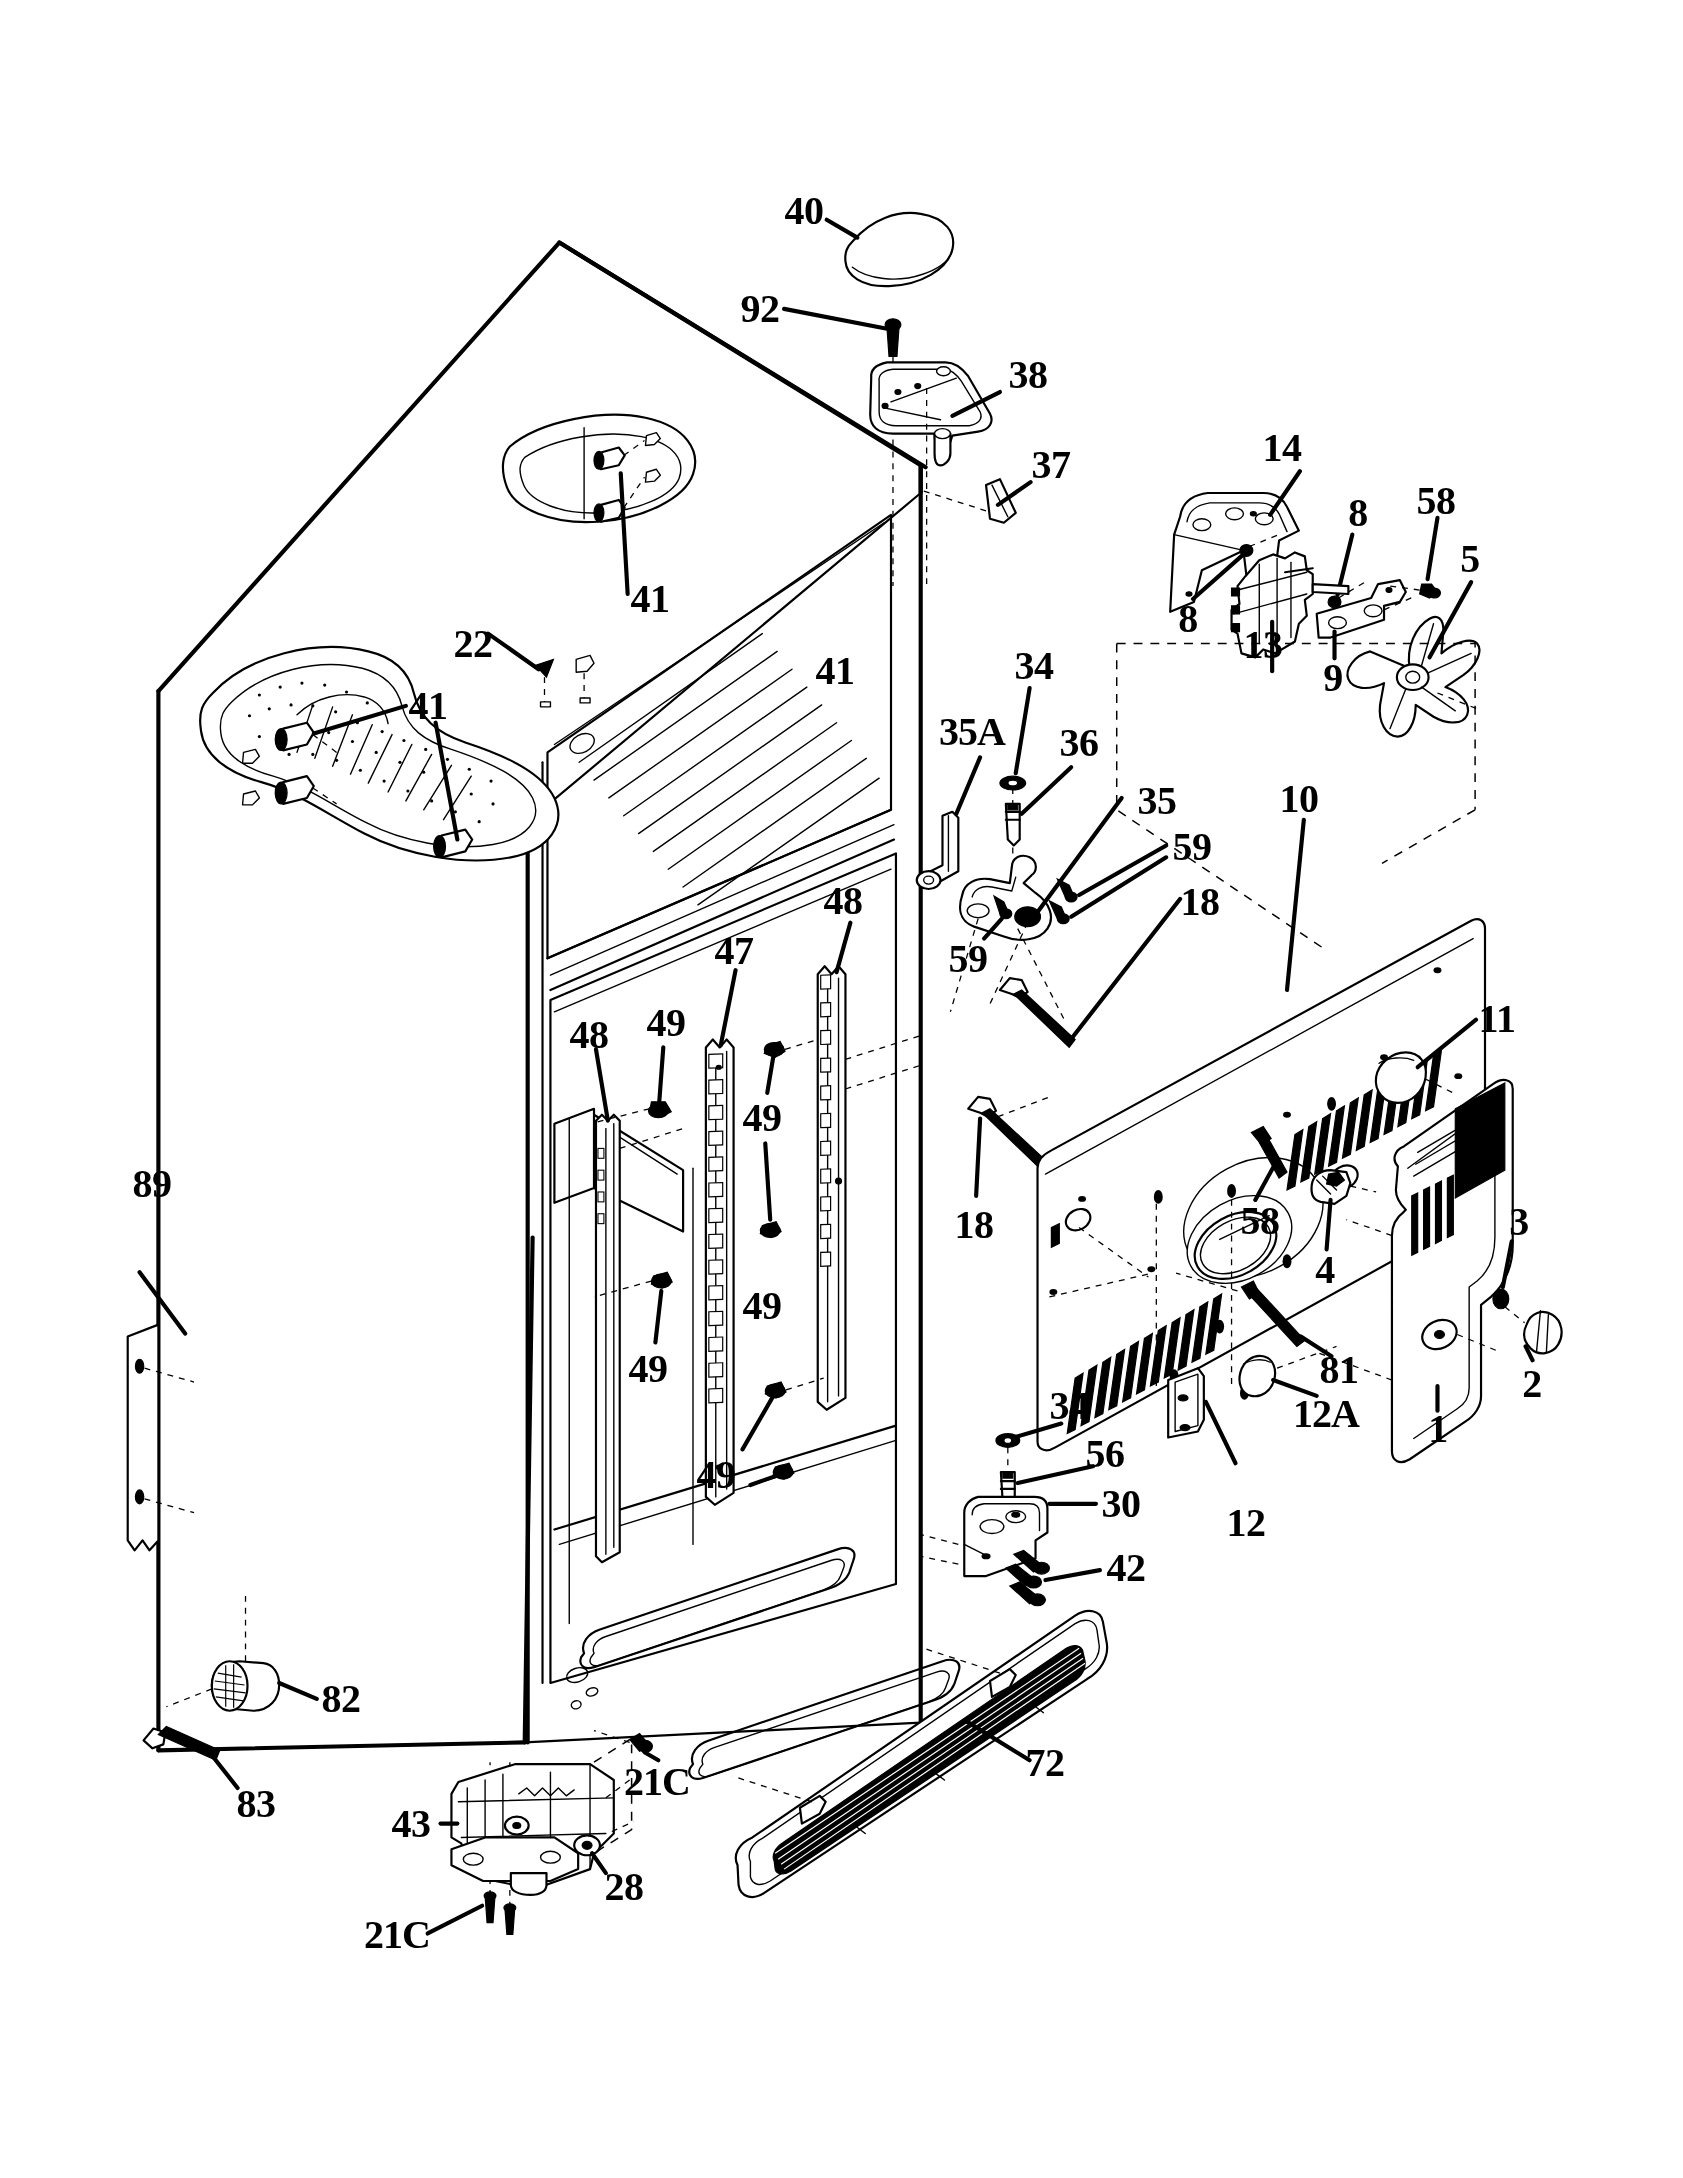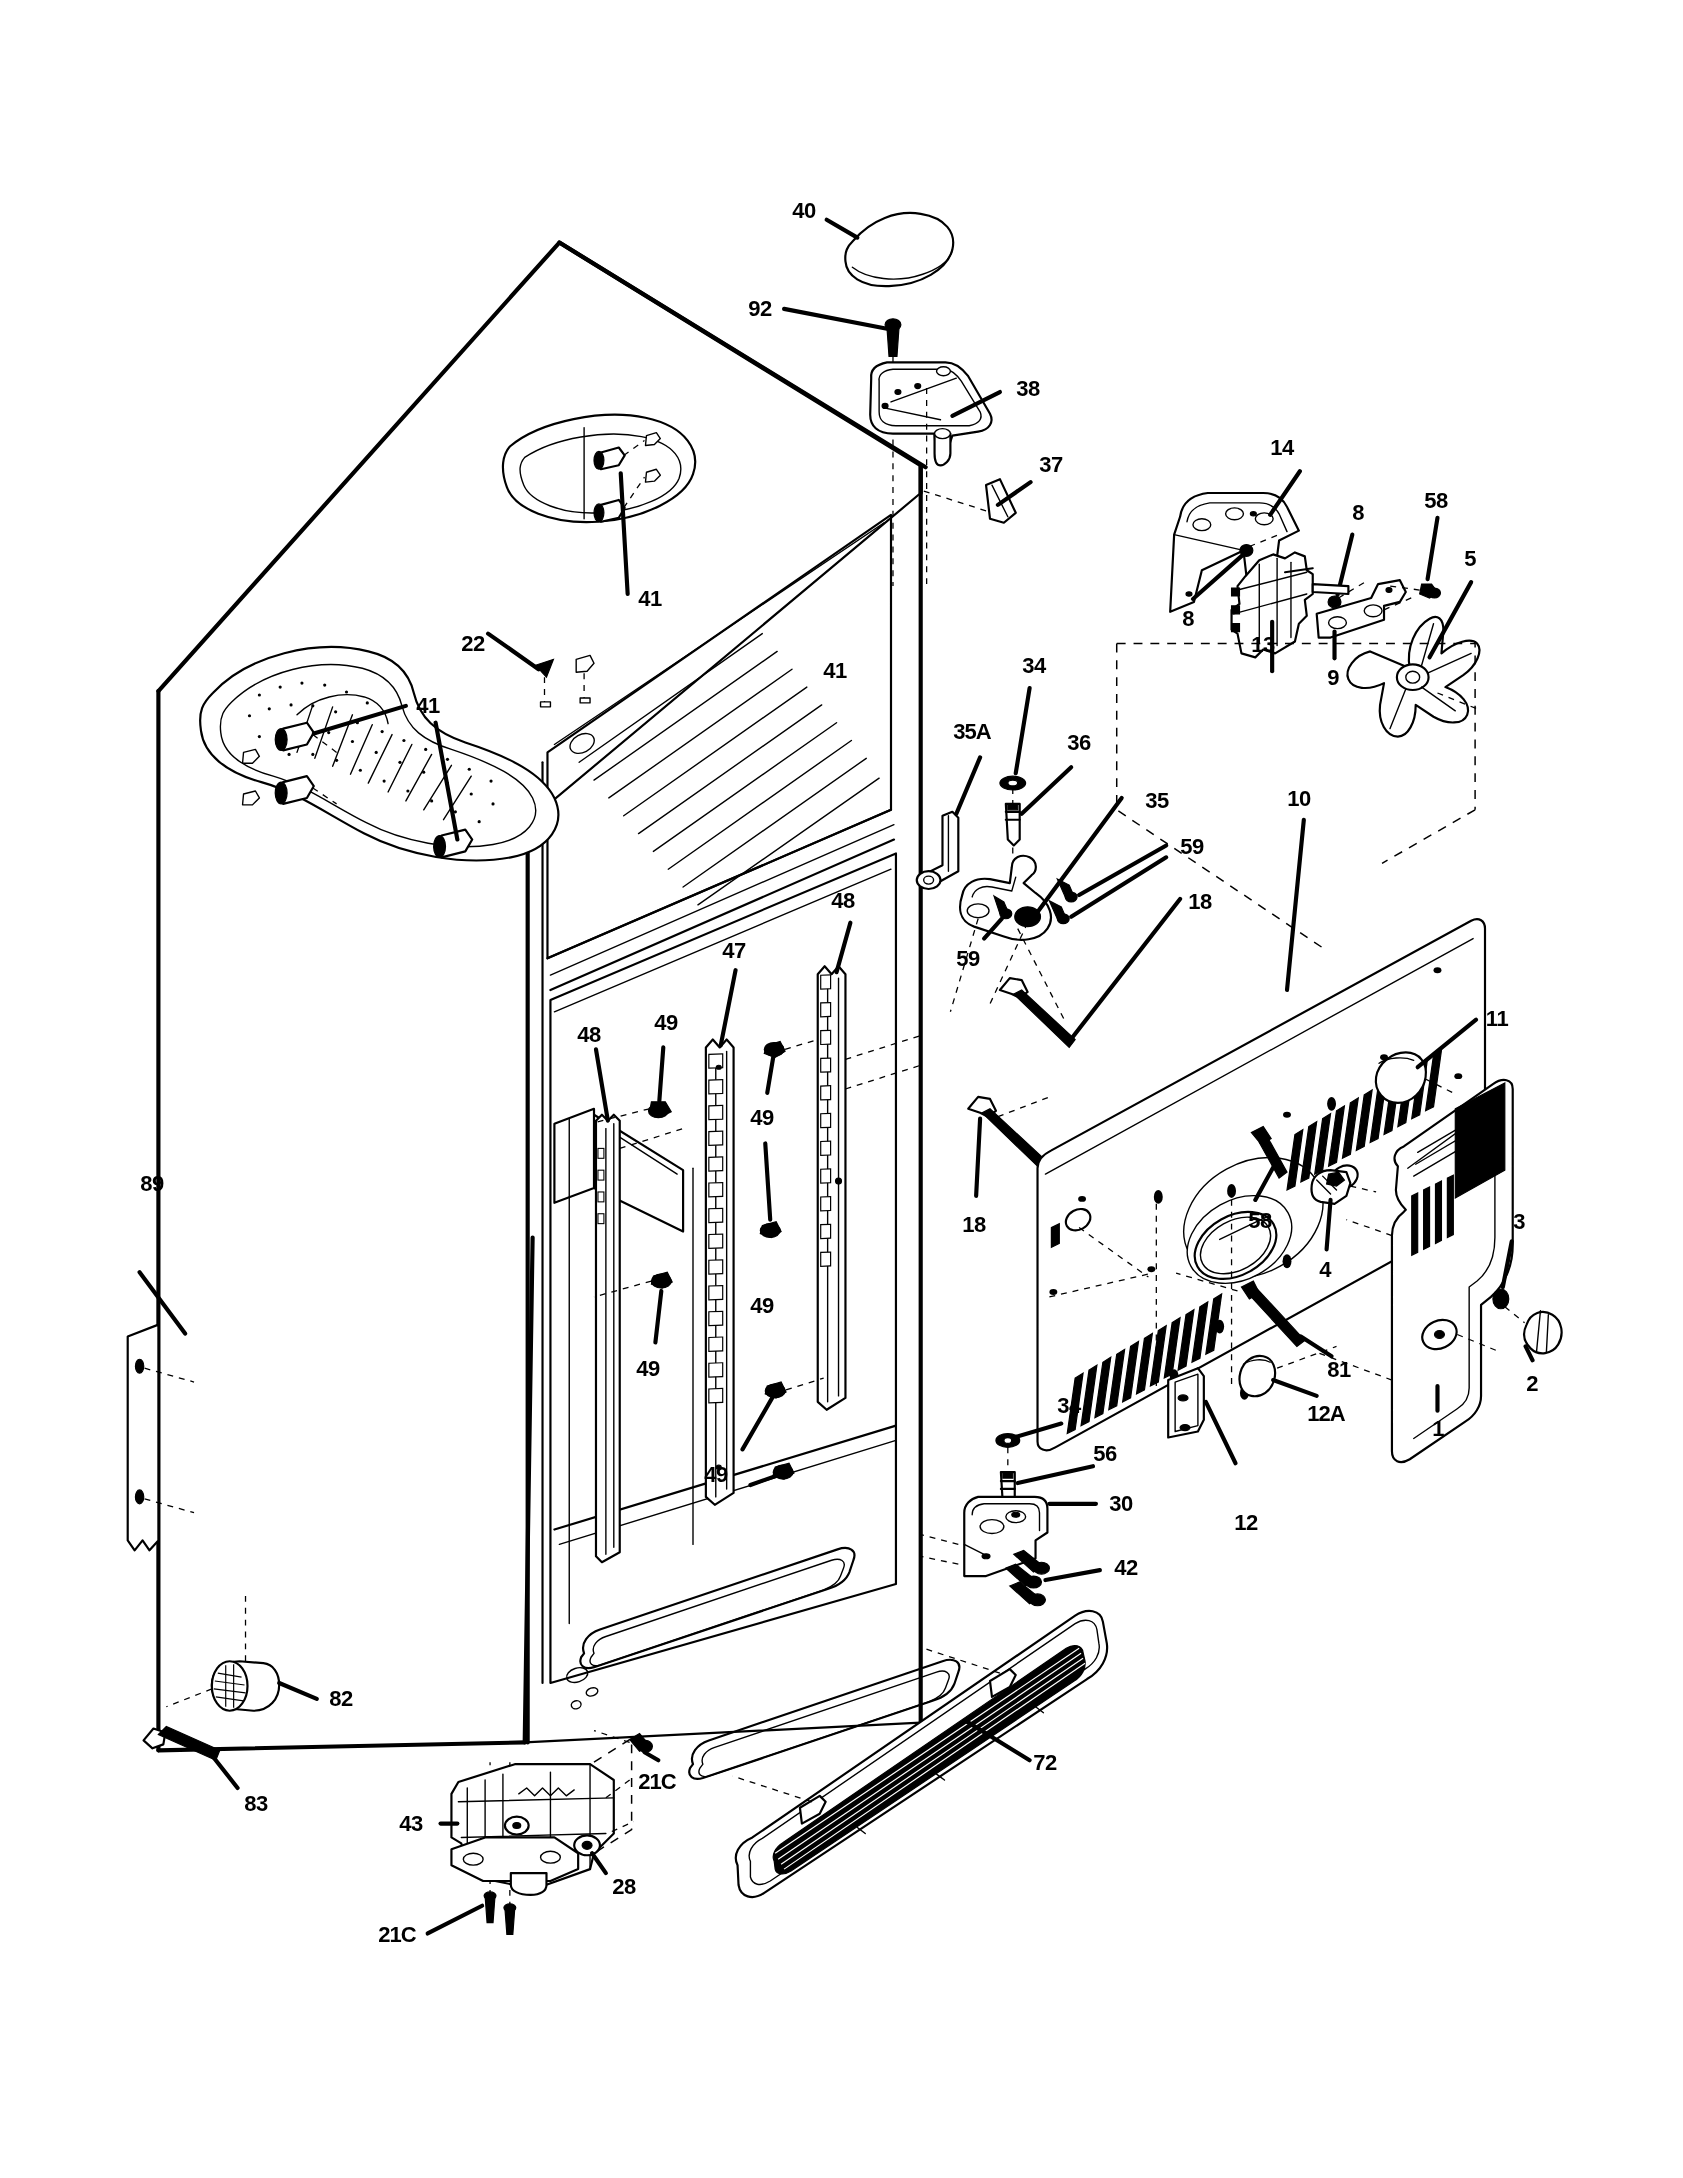--- a/index.html
+++ b/index.html
@@ -21,23 +21,23 @@
   #diagram-svg {
     position: absolute;
     left: 0;
     top: 0;
     width: 1683px;
     height: 2178px;
   }
   
   .callout {
     position: absolute;
-    font-family: Liberation Sans, sans-serif;
+    font-family: Liberation Serif, serif;
     font-weight: bold;
-    font-size: 22px;
+    font-size: 40px;
     line-height: 1;
     color: #000000;
     white-space: nowrap;
     letter-spacing: -0.5px;
     transform: translate(-50%, -50%);
     -webkit-font-smoothing: none;
   }
   .callout.wide { letter-spacing: -1px; }
 </style>
 </head>
@@ -776,21 +776,21 @@
     <g>
       <path class="fillb" d="M783,1482 L797,1478 L802,1488 L792,1494 L781,1490 Z"></path>
       <ellipse class="fillb" cx="791" cy="1487" rx="10" ry="7"></ellipse>
       <path class="lead" d="M758,1500 L786,1490"></path>
     </g>
 
   </svg>
 
   <div class="callout" style="left:804px;  top:211px;">40</div>
   <div class="callout" style="left:760px;  top:309px;">92</div>
-  <div class="callout" style="left:1028px; top:389px;">38</div>
+  <div class="callout" style="left:1028px; top:375px;">38</div>
   <div class="callout" style="left:1051px; top:465px;">37</div>
   <div class="callout" style="left:1282px; top:448px;">14</div>
   <div class="callout" style="left:1358px; top:513px;">8</div>
   <div class="callout" style="left:1436px; top:501px;">58</div>
   <div class="callout" style="left:1470px; top:559px;">5</div>
   <div class="callout" style="left:1188px; top:619px;">8</div>
   <div class="callout" style="left:1263px; top:645px;">13</div>
   <div class="callout" style="left:1333px; top:678px;">9</div>
   <div class="callout" style="left:473px;  top:614px;margin-top:30px;">22</div>
   <div class="callout" style="left:650px;  top:599px;">41</div>

